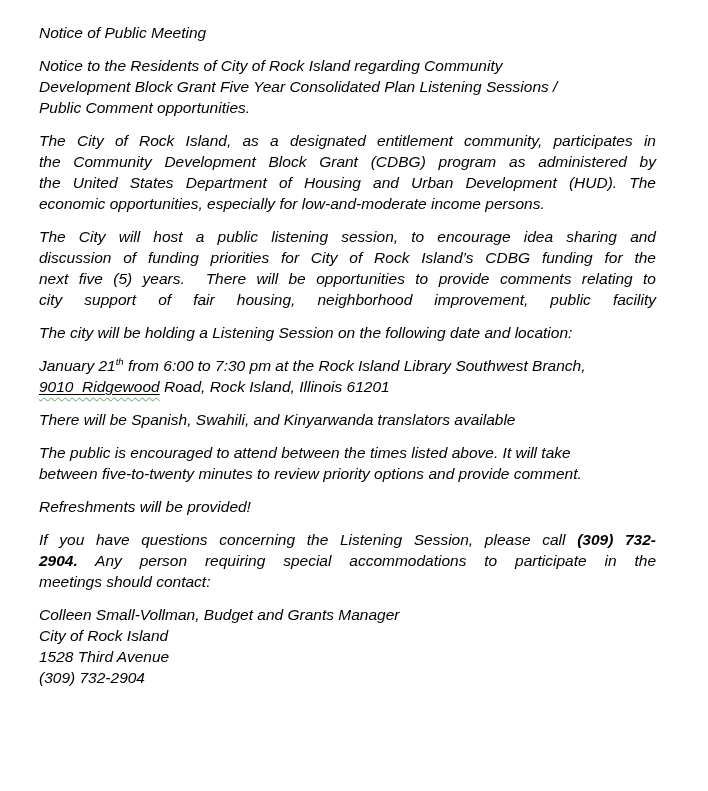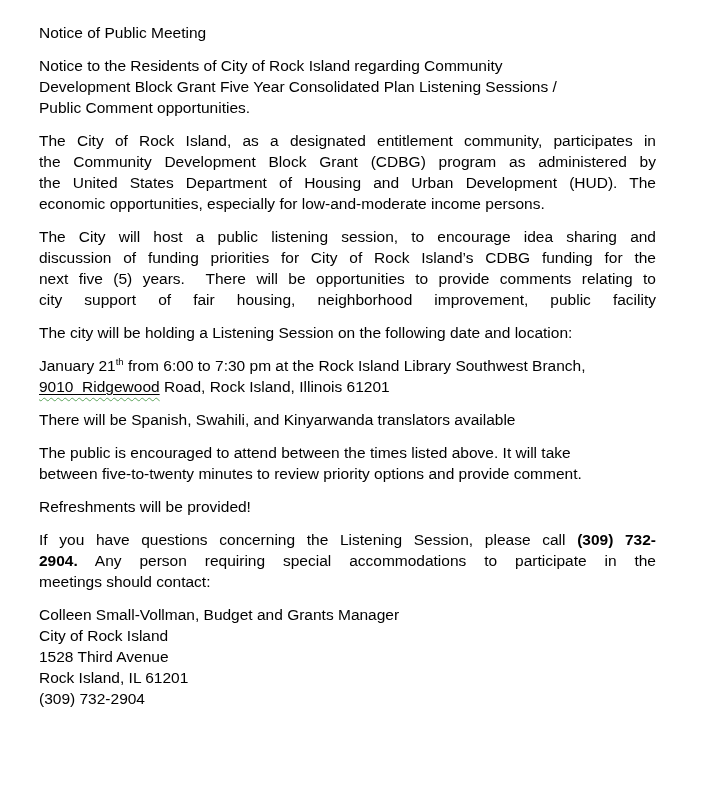--- a/index.html
+++ b/index.html
@@ -11,20 +11,21 @@
     width: 708px;
     height: 791px;
     overflow: hidden;
     font-family: "Liberation Sans", "DejaVu Sans", sans-serif;
     color: #000000;
   }
   .doc {
     padding: 22px 52px 0 39px;
     font-size: 15.5px;
     line-height: 21px;
+    font-style: italic;
   }
   .para {
     margin: 0 0 12px 0;
   }
   .line {
     white-space: pre-wrap;
   }
   
   .jline {
     text-align: justify;
@@ -90,16 +91,15 @@
     </div>
     <div class="para">
       <div class="line jline"><span>If you have questions concerning the Listening Session, please call </span><span class="b">(309) 732-</span></div>
       <div class="line jline"><span class="b">2904.</span><span> Any person requiring special accommodations to participate in the</span></div>
       <div class="line"><span>meetings should contact:</span></div>
     </div>
     <div class="para">
       <div class="line"><span>Colleen Small-Vollman, Budget and Grants Manager</span></div>
       <div class="line"><span>City of Rock Island</span></div>
       <div class="line"><span>1528 Third Avenue</span></div>
-      <div class="line"><span>Rock Island, IL 61201</span></div>
       <div class="line"><span>(309) 732-2904</span></div>
     </div>
   </div>
 
 </body></html>

